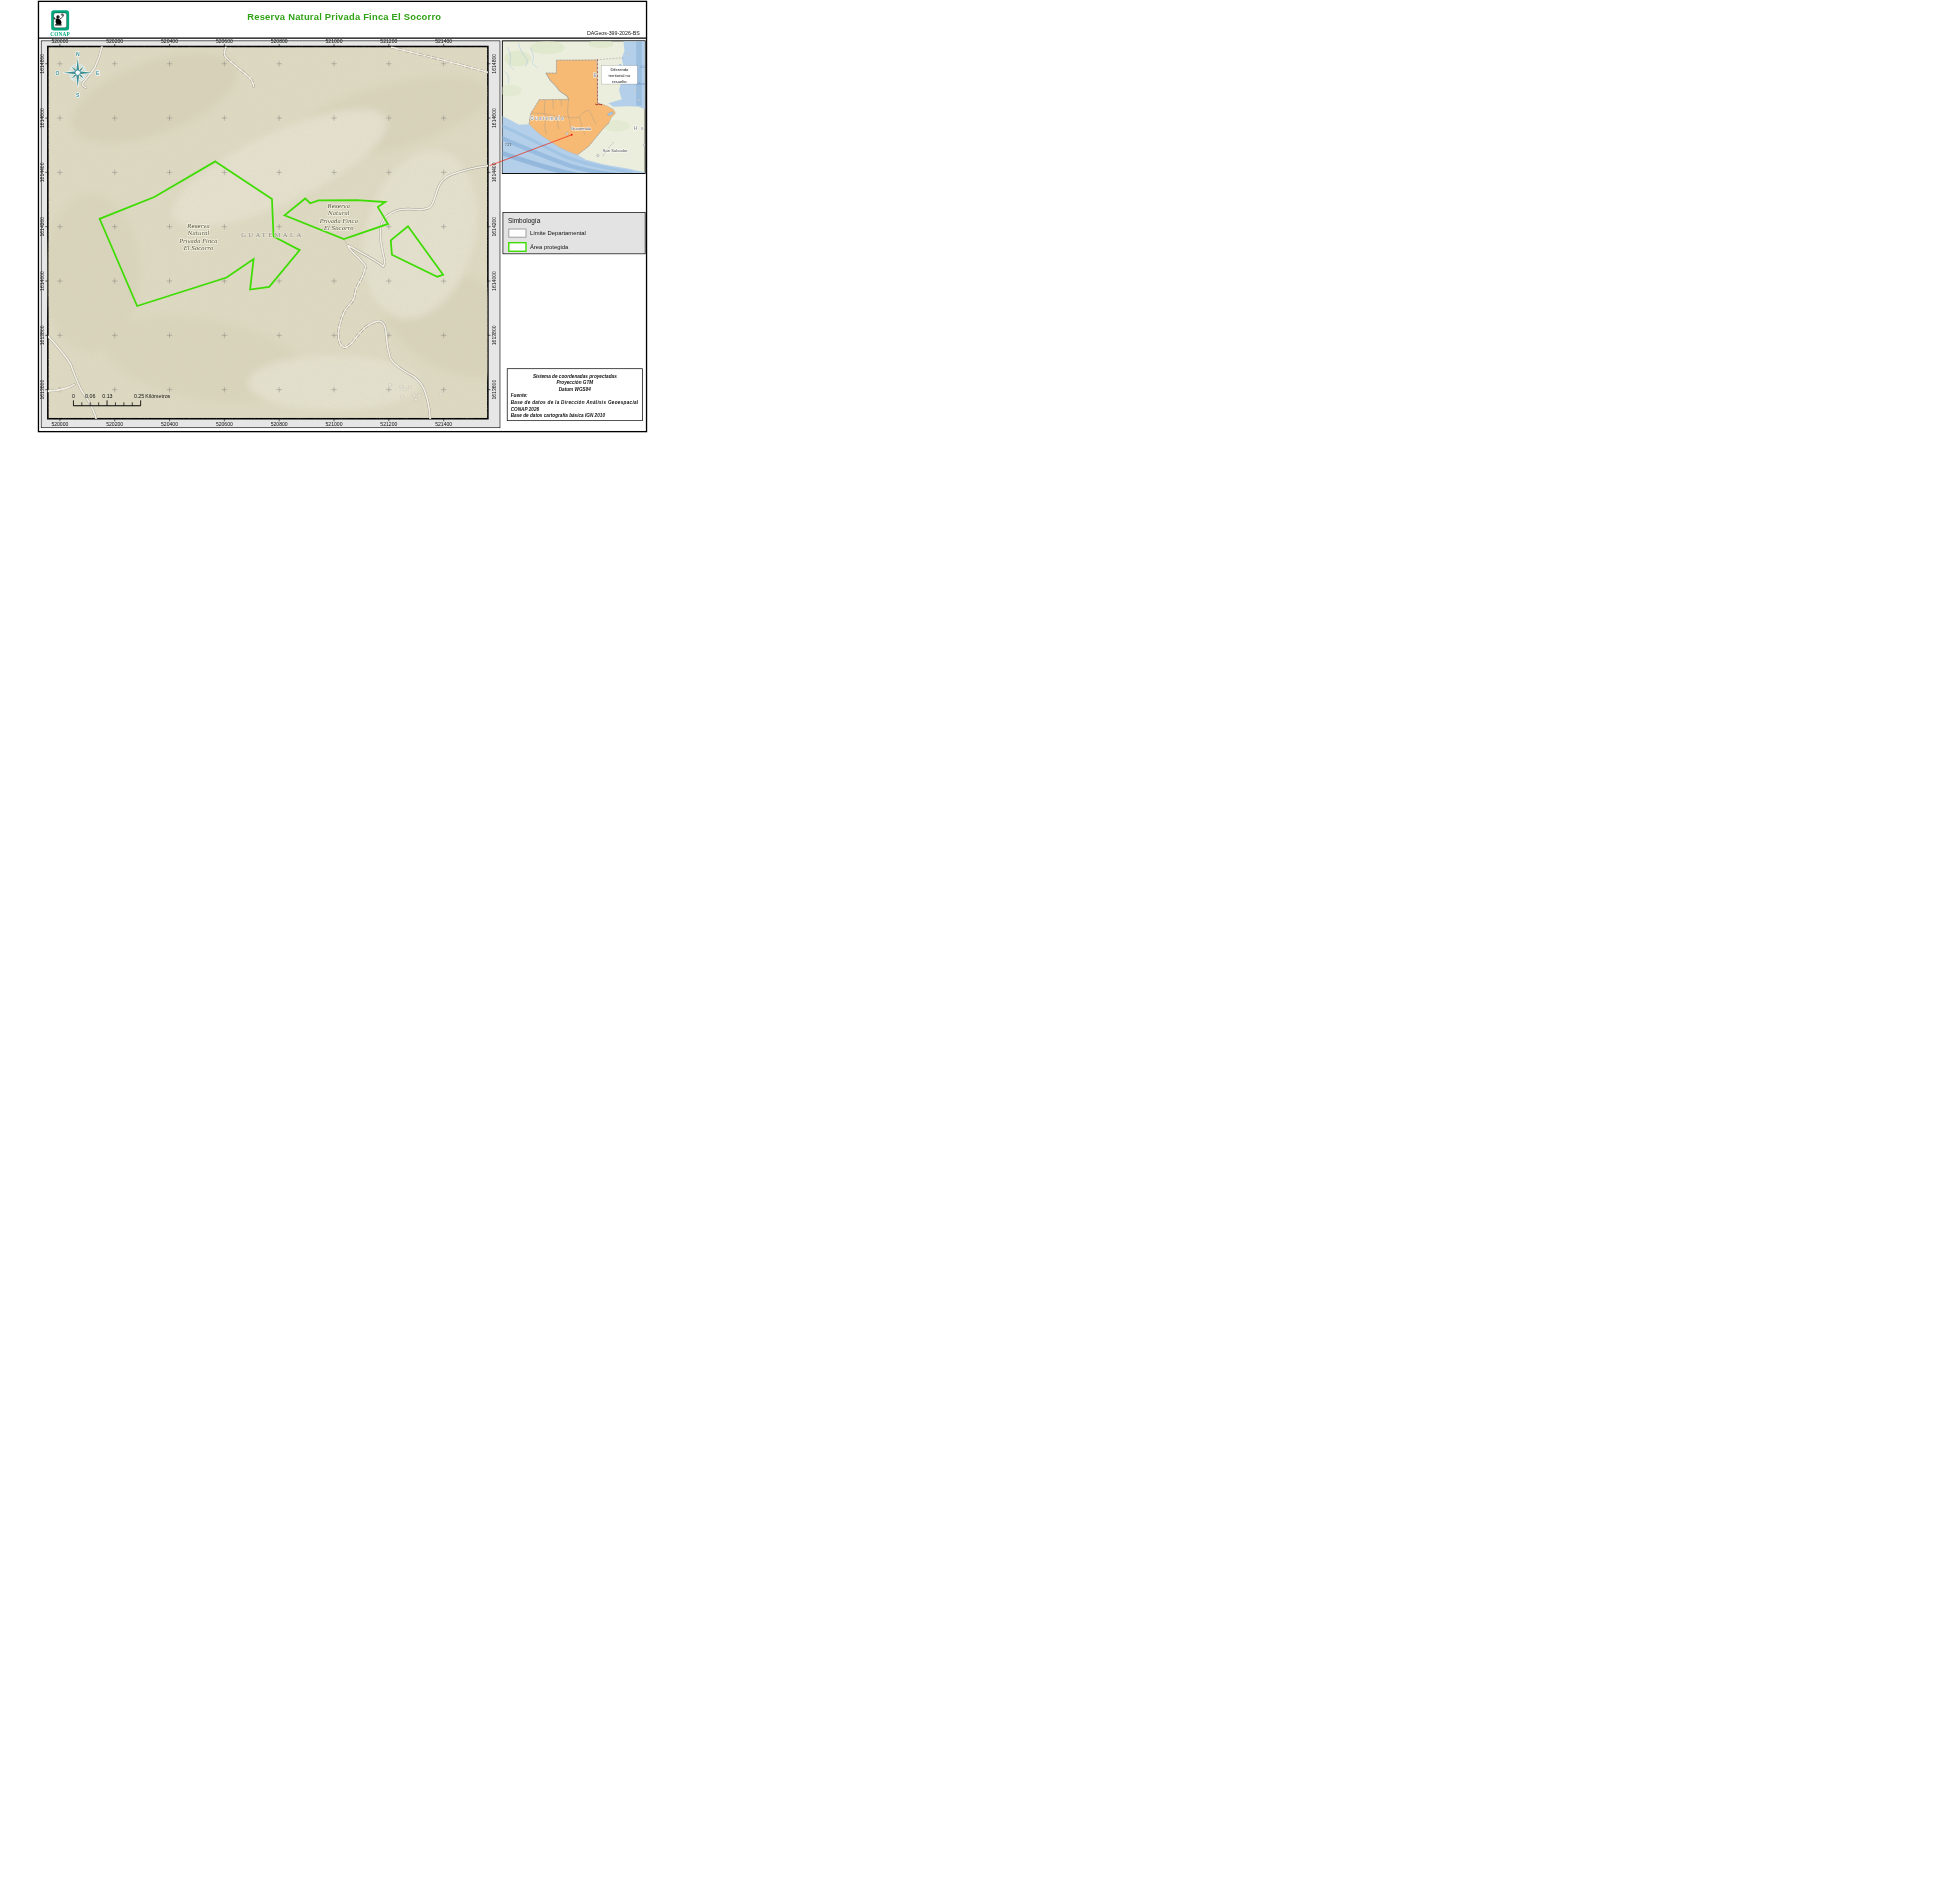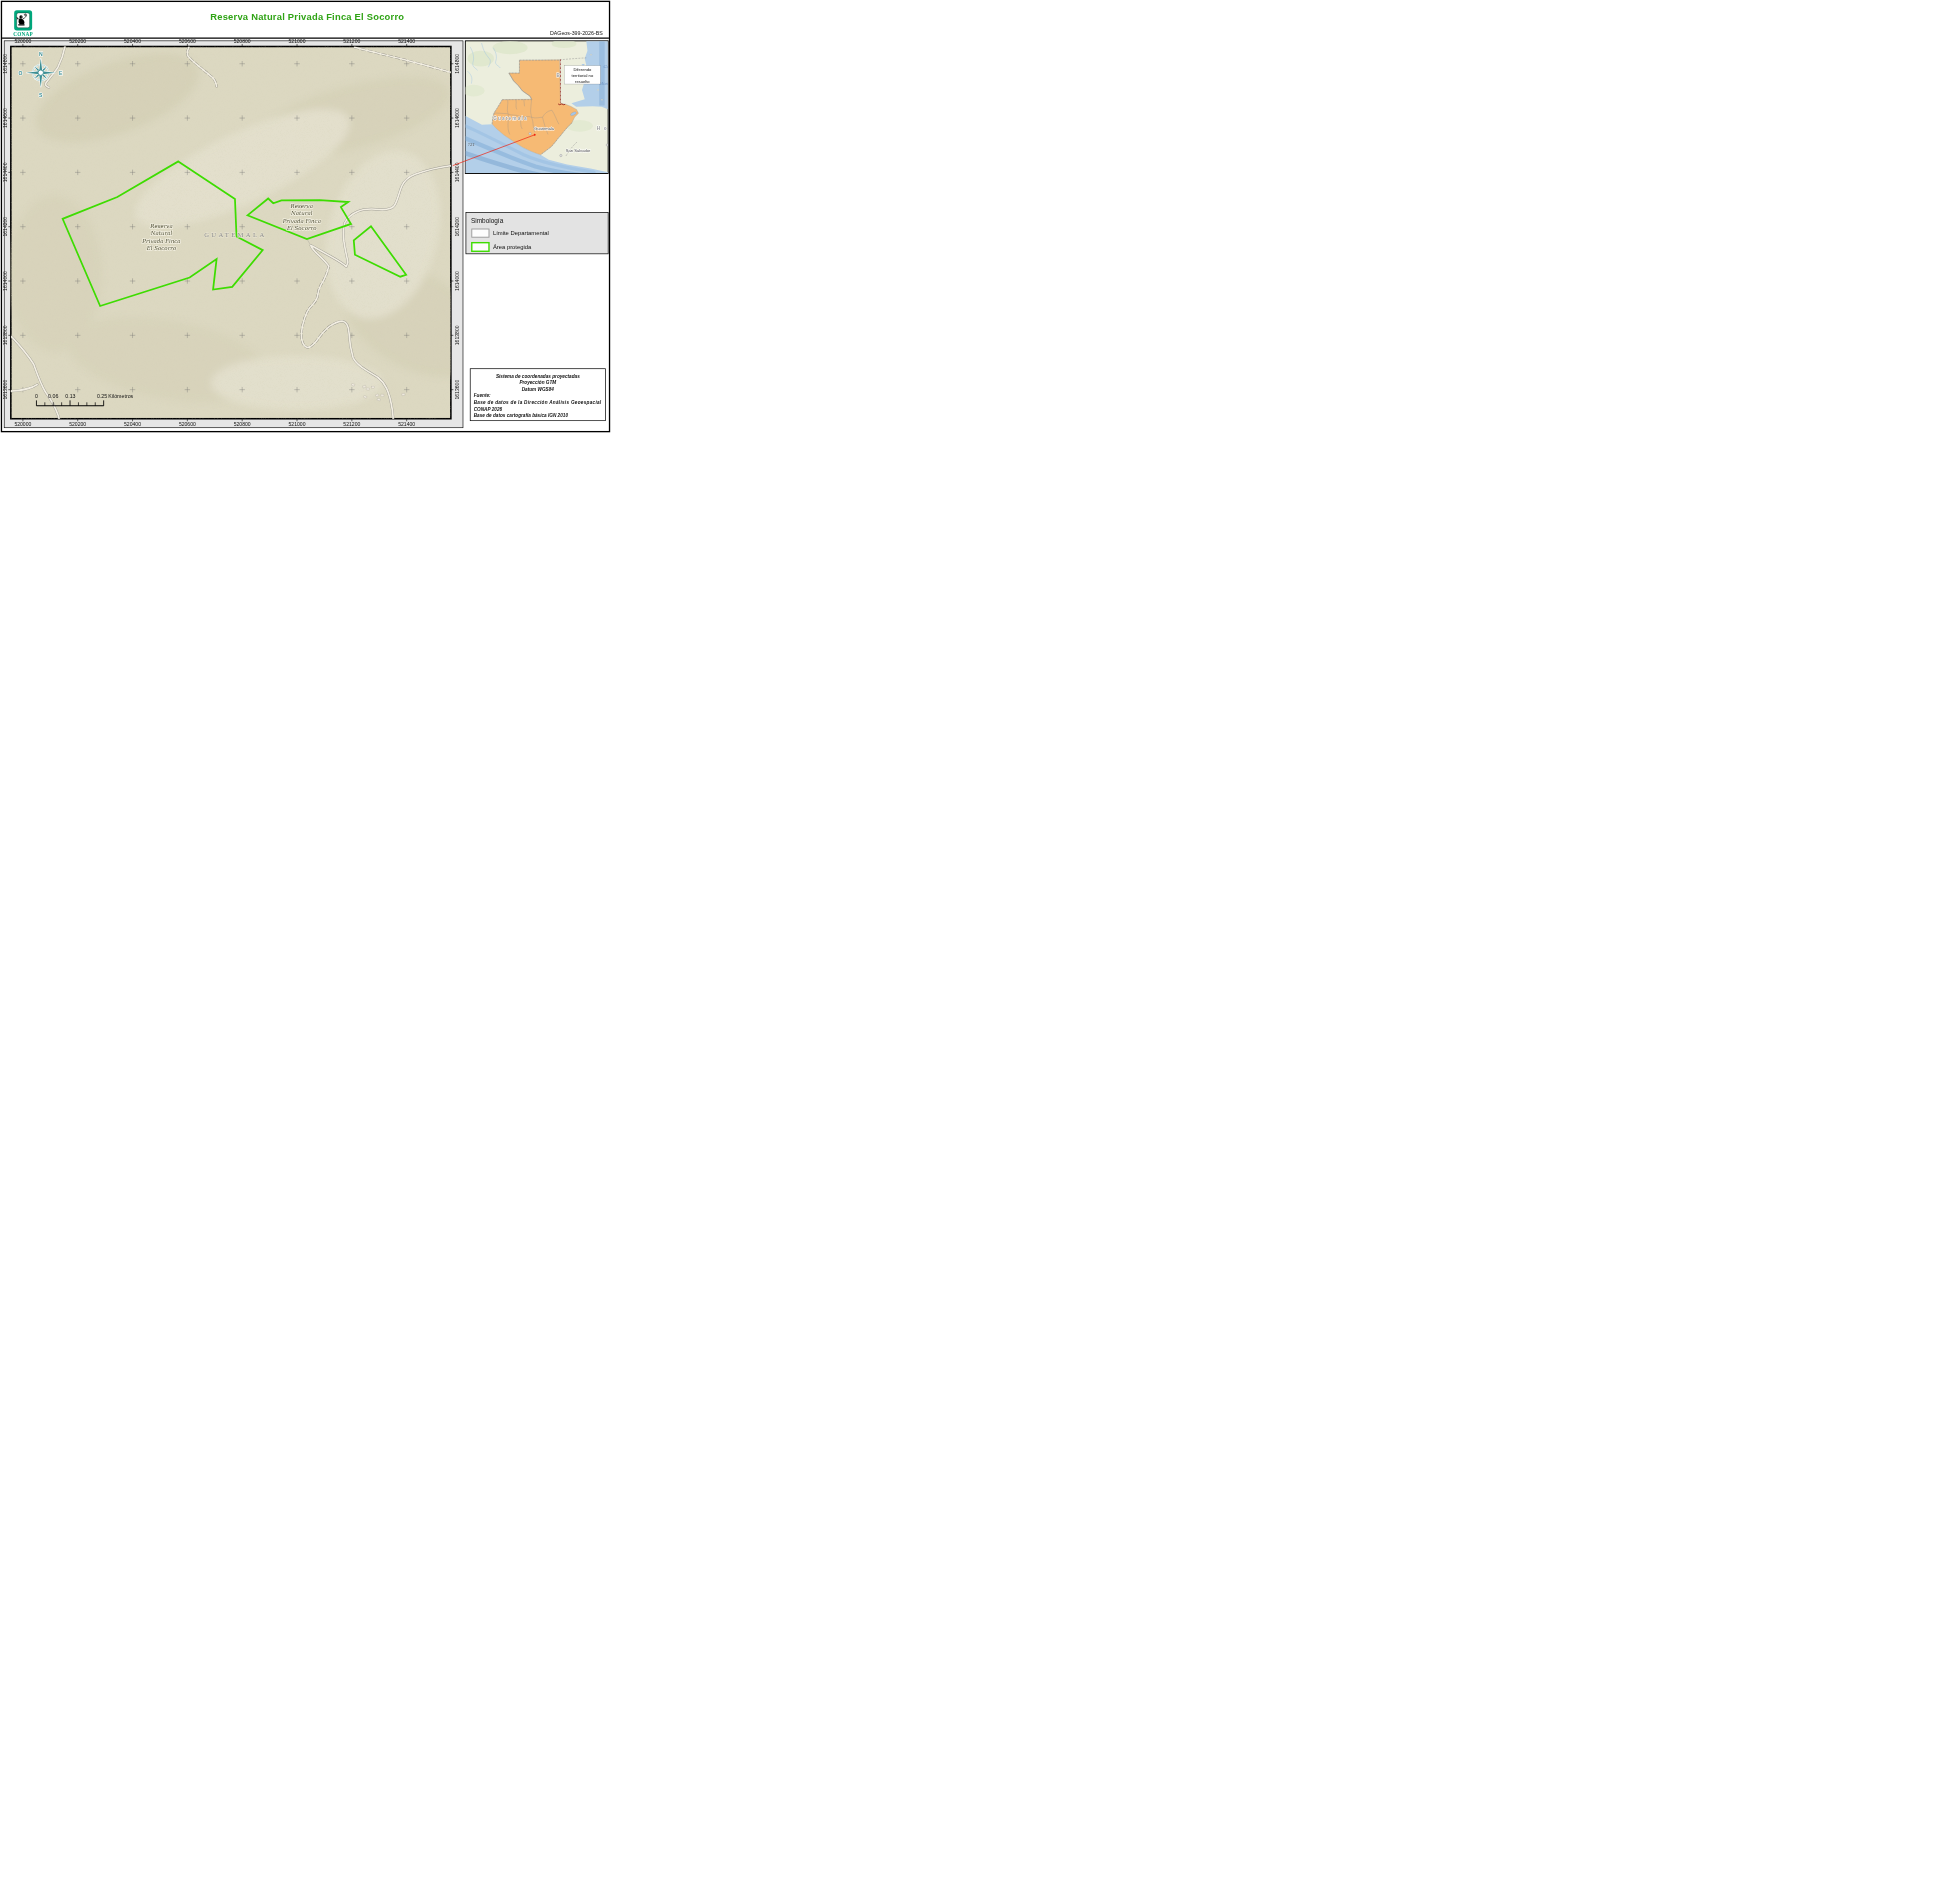--- a/index.html
+++ b/index.html
@@ -1,16 +1,16 @@
 <!DOCTYPE html>
 <html style="font-size:6.3px"><head>
 <meta charset="utf-8">
 <style>
   html,body{margin:0;padding:0;background:#ffffff;}
-  .page{position:relative;width:611px;height:433px;background:#fff;font-family:"Liberation Sans",sans-serif;}
+  .page{position:relative;width:611px;height:433px;background:#fff;font-family:"Liberation Sans",sans-serif;padding-left:37px;}
   svg{display:block;}
   text{font-family:"Liberation Sans",sans-serif;}
   .axis{font-size:13px;fill:#111;}
   .tick{stroke:#111;stroke-width:1.6;}
   .cross{stroke:#6e6e6e;stroke-width:0.9;fill:none;}
   .maplabel{font:italic 14px "DejaVu Serif",serif;fill:#4b4b2f;paint-order:stroke;stroke:#f7f4e8;stroke-width:3px;text-anchor:middle;}
   .countrylabel{font:17px "Liberation Serif",serif;letter-spacing:6px;fill:#8d8d8d;paint-order:stroke;stroke:#e9e5d2;stroke-width:2px;text-anchor:middle;}
   .cletter{font:bold 13px "Liberation Sans",sans-serif;fill:#3e8f94;paint-order:stroke;stroke:#fff;stroke-width:3px;text-anchor:middle;}
   .sbtext{font-size:13.5px;fill:#111;}
   .legtitle{font-size:16.5px;fill:#111;}

